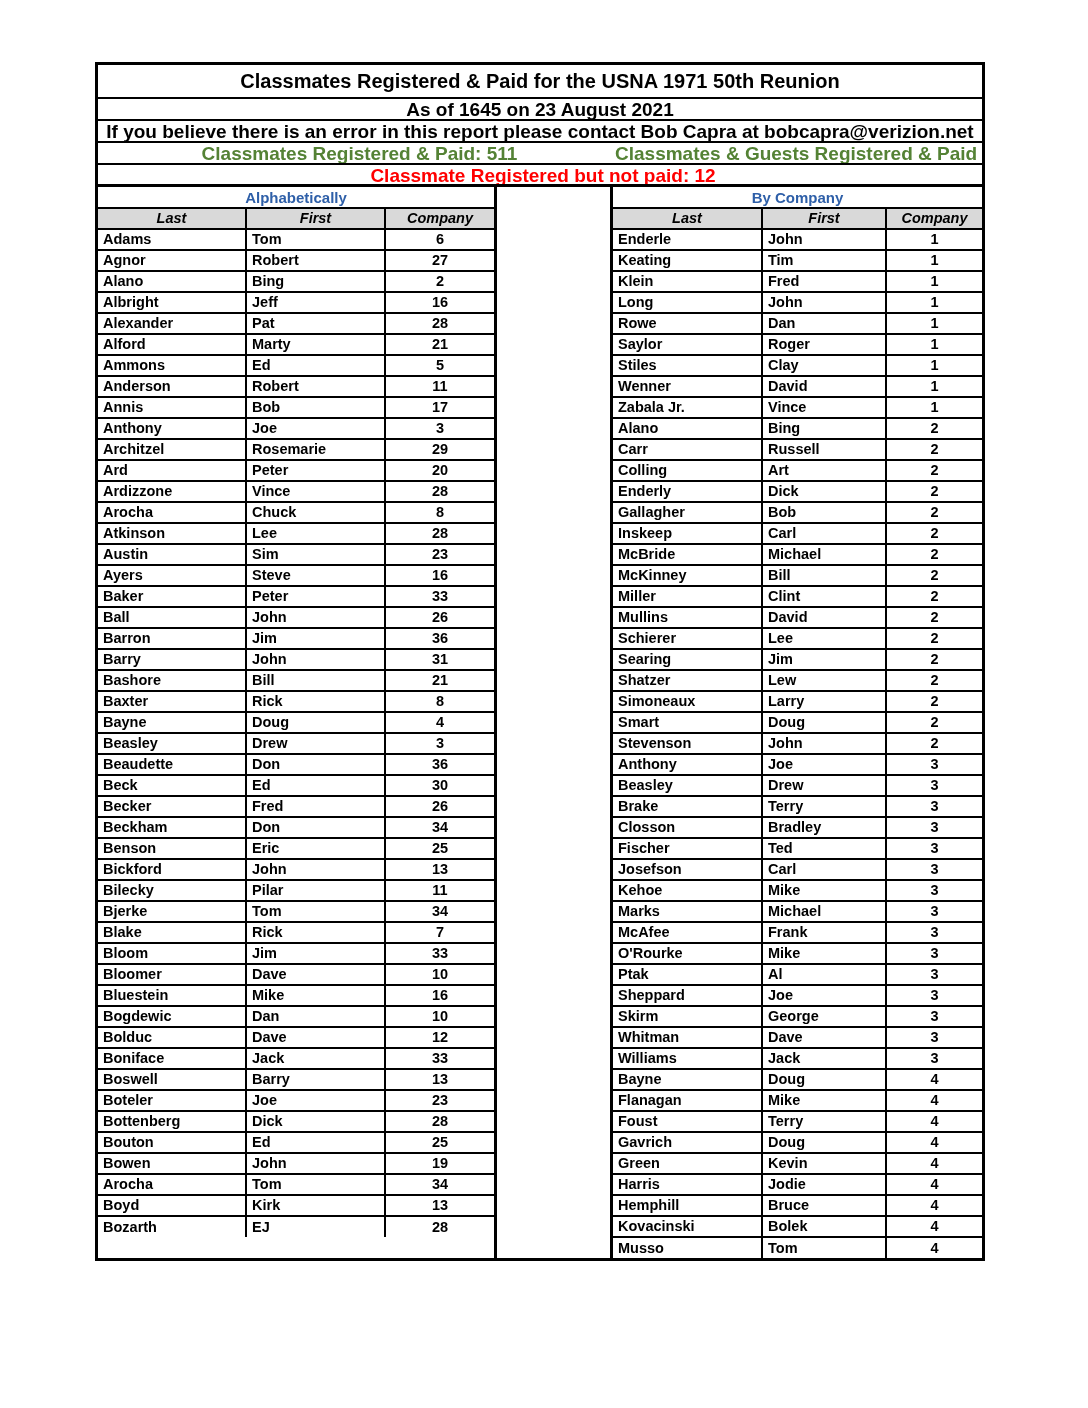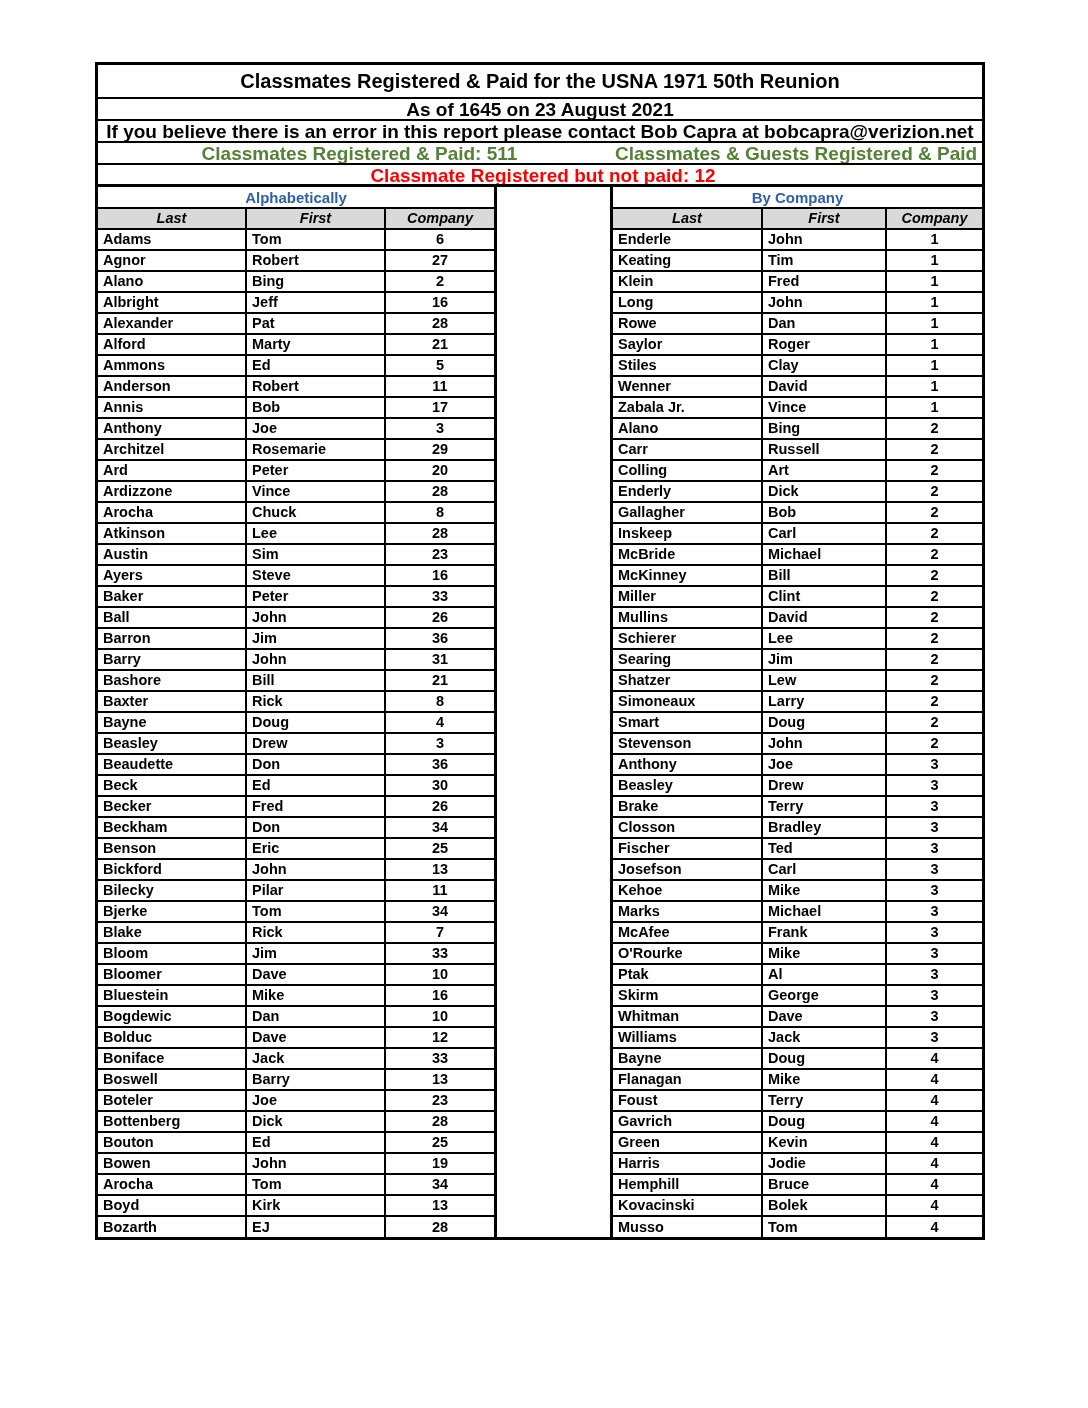--- a/index.html
+++ b/index.html
@@ -571,20 +571,25 @@
                 <td>O'Rourke</td>
                 <td>Mike</td>
                 <td class="num">3</td>
               </tr>
               <tr>
                 <td>Ptak</td>
                 <td>Al</td>
                 <td class="num">3</td>
               </tr>
               <tr>
+                <td>Sheppard</td>
+                <td>Joe</td>
+                <td class="num">3</td>
+              </tr>
+              <tr>
                 <td>Skirm</td>
                 <td>George</td>
                 <td class="num">3</td>
               </tr>
               <tr>
                 <td>Whitman</td>
                 <td>Dave</td>
                 <td class="num">3</td>
               </tr>
               <tr>

